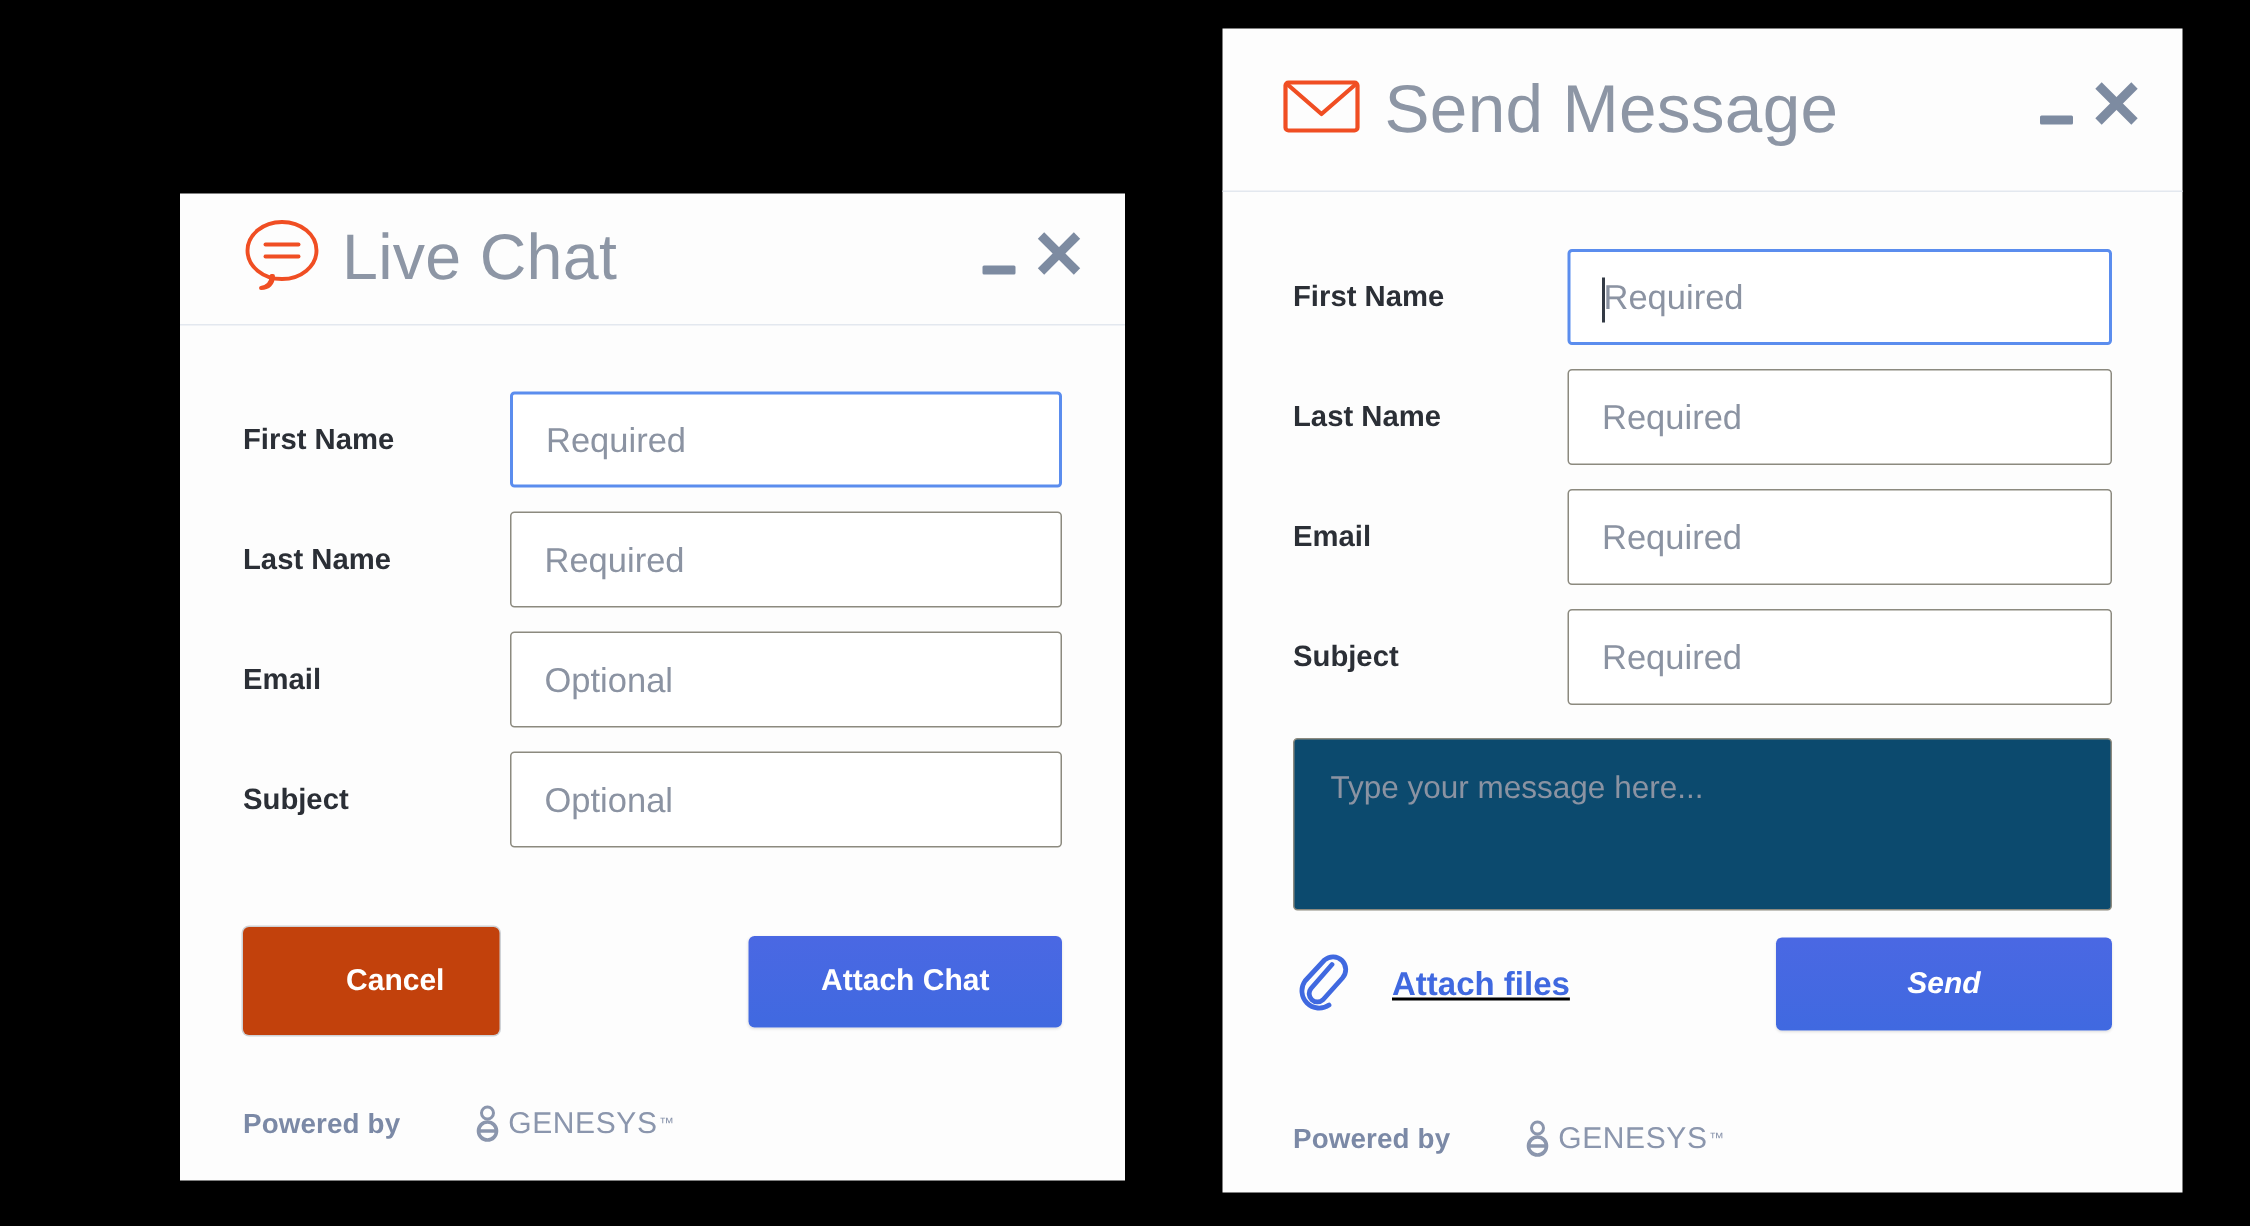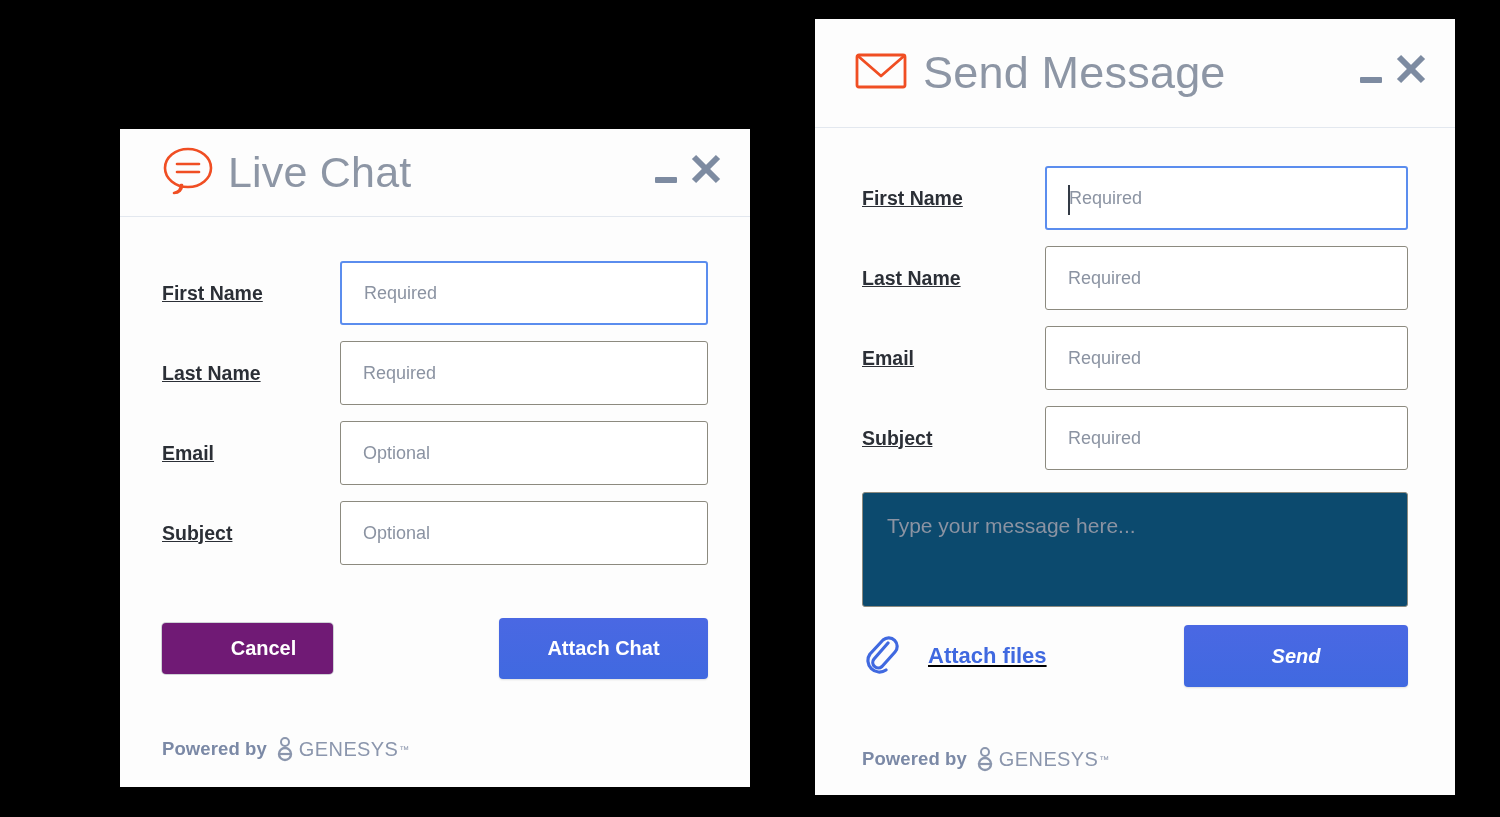--- a/index.html
+++ b/index.html
@@ -115,35 +115,34 @@
   }
   #live-chat-widget .form-row { margin-bottom: 16px; }
   #send-message-widget .form-row { margin-bottom: 16px; }
 
   .field-label {
     font-size: 19.5px;
     font-weight: bold;
     color: #2b2f36;
     flex: 0 0 auto;
     white-space: nowrap;
-    text-decoration: underline;
   }
   #live-chat-widget .field-label { width: 178px; }
   #send-message-widget .field-label { width: 183px; }
 
   .text-field {
     flex: 1 1 auto;
     height: 64px;
     border: 1px solid #8c8a7f;
     border-radius: 3px;
     background: #ffffff;
     display: flex;
     align-items: center;
     padding-left: 22px;
-    font-size: 18px;
+    font-size: 23px;
     color: #8b93a2;
     font-weight: 400;
     cursor: text;
     position: relative;
   }
 
   .text-field.focused {
     border: 2px solid #5b8dee;
   }
 
@@ -183,22 +182,22 @@
     border-radius: 4px;
     font-size: 20px;
     font-weight: bold;
     color: #ffffff;
     cursor: pointer;
     font-family: "Liberation Sans", sans-serif;
   }
 
   .btn-cancel {
     width: 171px;
-    height: 51px;
-    background: #701a75;
+    height: 72px;
+    background: #c2410c;
     box-shadow: 0 0 0 1px #cfd2d6;
     padding-left: 32px;
   }
 
   .btn-start-chat {
     width: 209px;
     height: 61px;
     background: linear-gradient(180deg, #4a68e3 0%, #4069e0 100%);
     margin-left: auto;
     box-shadow: 0 1px 2px rgba(0,0,0,0.12);
@@ -225,20 +224,21 @@
     font-weight: bold;
     color: #4069e0;
     white-space: nowrap;
   }
 
   
   .widget-footer {
     display: flex;
     align-items: center;
     flex: 0 0 auto;
+    gap: 40px;
   }
   #live-chat-widget .widget-footer { padding: 0 0 0 42px; height: 76px; }
   #send-message-widget .widget-footer { padding: 0 0 0 47px; height: 72px; }
 
   .powered-text {
     font-size: 18.5px;
     font-weight: bold;
     color: #7b89a6;
     letter-spacing: 0.1px;
   }

